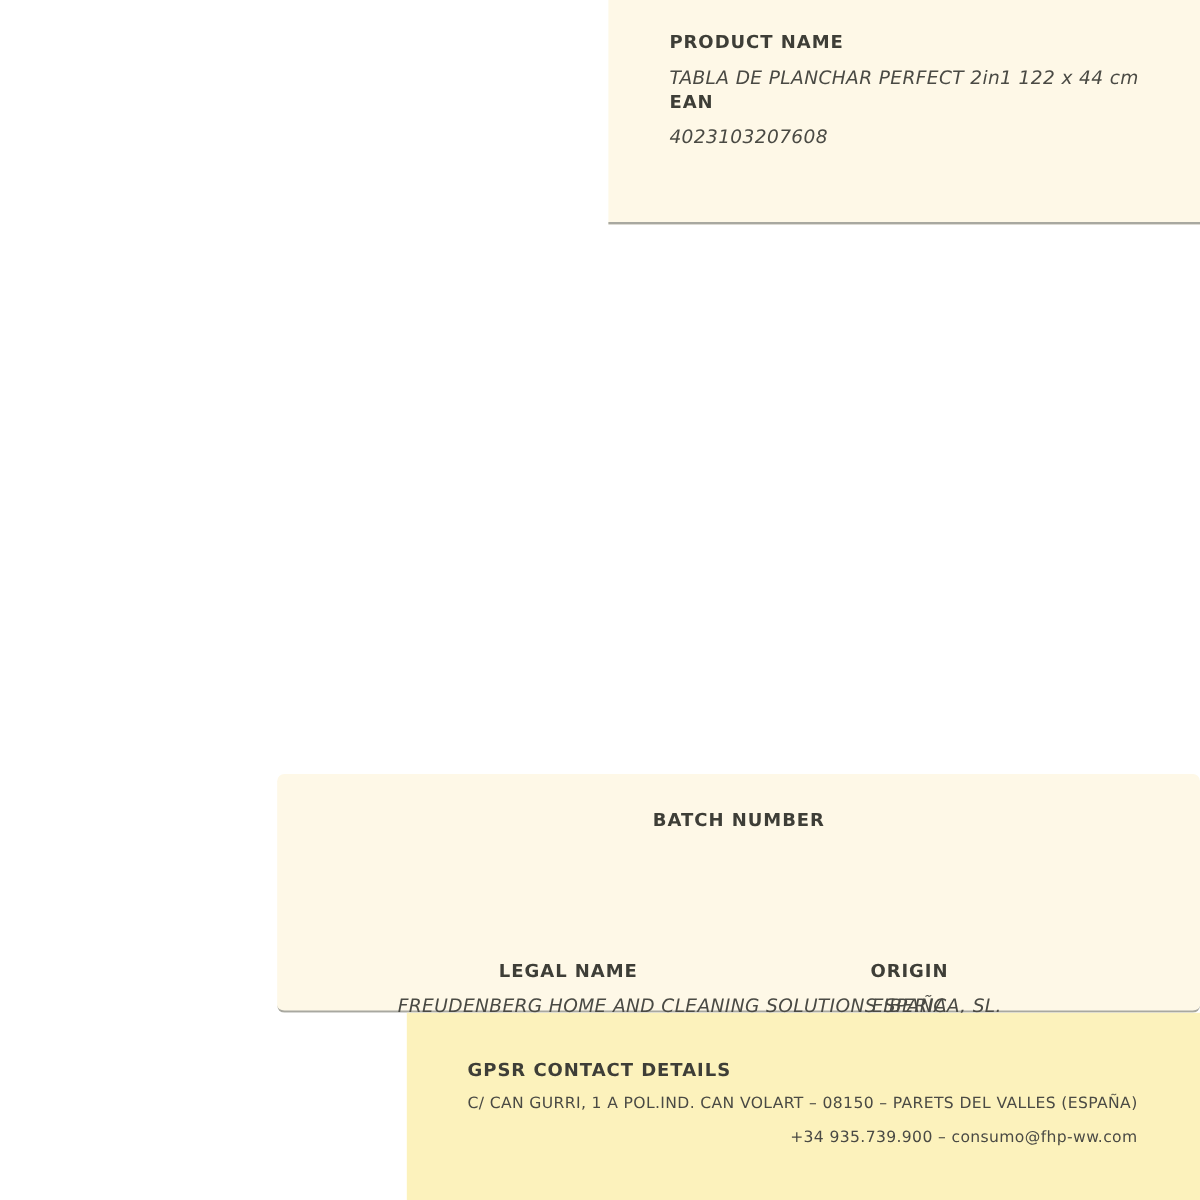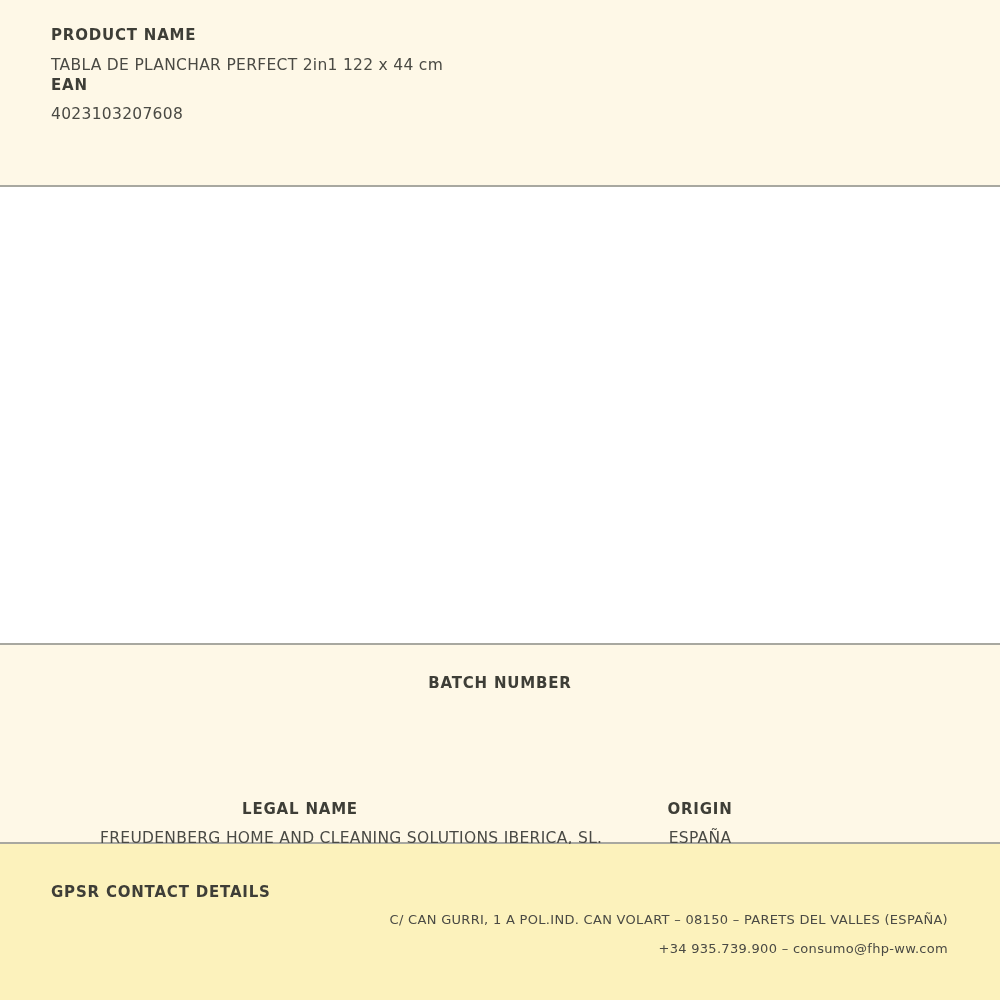--- a/index.html
+++ b/index.html
@@ -11,55 +11,57 @@
     --value-text: #4A4A44;
   }
   * { margin: 0; padding: 0; box-sizing: border-box; }
   html, body {
     width: 1000px;
     height: 1000px;
     font-family: "DejaVu Sans", "Liberation Sans", sans-serif;
     background: var(--white-bg);
     overflow: hidden;
   }
-  .page { width: 1000px; height: 1000px; display: flex; flex-direction: column; }
+  .page { width: 1000px; height: 1000px; display: flex; flex-direction: column; align-items: flex-end; }
 
   .section-top {
     height: 187px;
     background: var(--cream-bg);
     border-bottom: 2px solid var(--divider);
     padding: 25px 51px 0 51px;
   }
   .label {
     font-size: 15px;
     font-weight: bold;
     letter-spacing: 0.8px;
     color: var(--heading-text);
     line-height: 20px;
   }
   .value {
     font-size: 15.5px;
     letter-spacing: 0.3px;
     color: var(--value-text);
     line-height: 20px;
+    font-style: italic;
   }
   .section-top .value { margin-top: 10px; }
   .section-top .label-ean { }
   .section-top .value-ean { margin-top: 9px; }
 
   .section-image {
     height: 458px;
     background: var(--white-bg);
     border-bottom: 2px solid var(--divider);
   }
 
   .section-details {
     height: 199px;
     background: var(--cream-bg);
     border-bottom: 2px solid var(--divider);
+    border-radius: 6px;
   }
   .details-row {
     display: flex;
     padding: 0 100px;
   }
   .details-row .col {
     flex: 1 1 50%;
     text-align: center;
     min-width: 0;
   }

